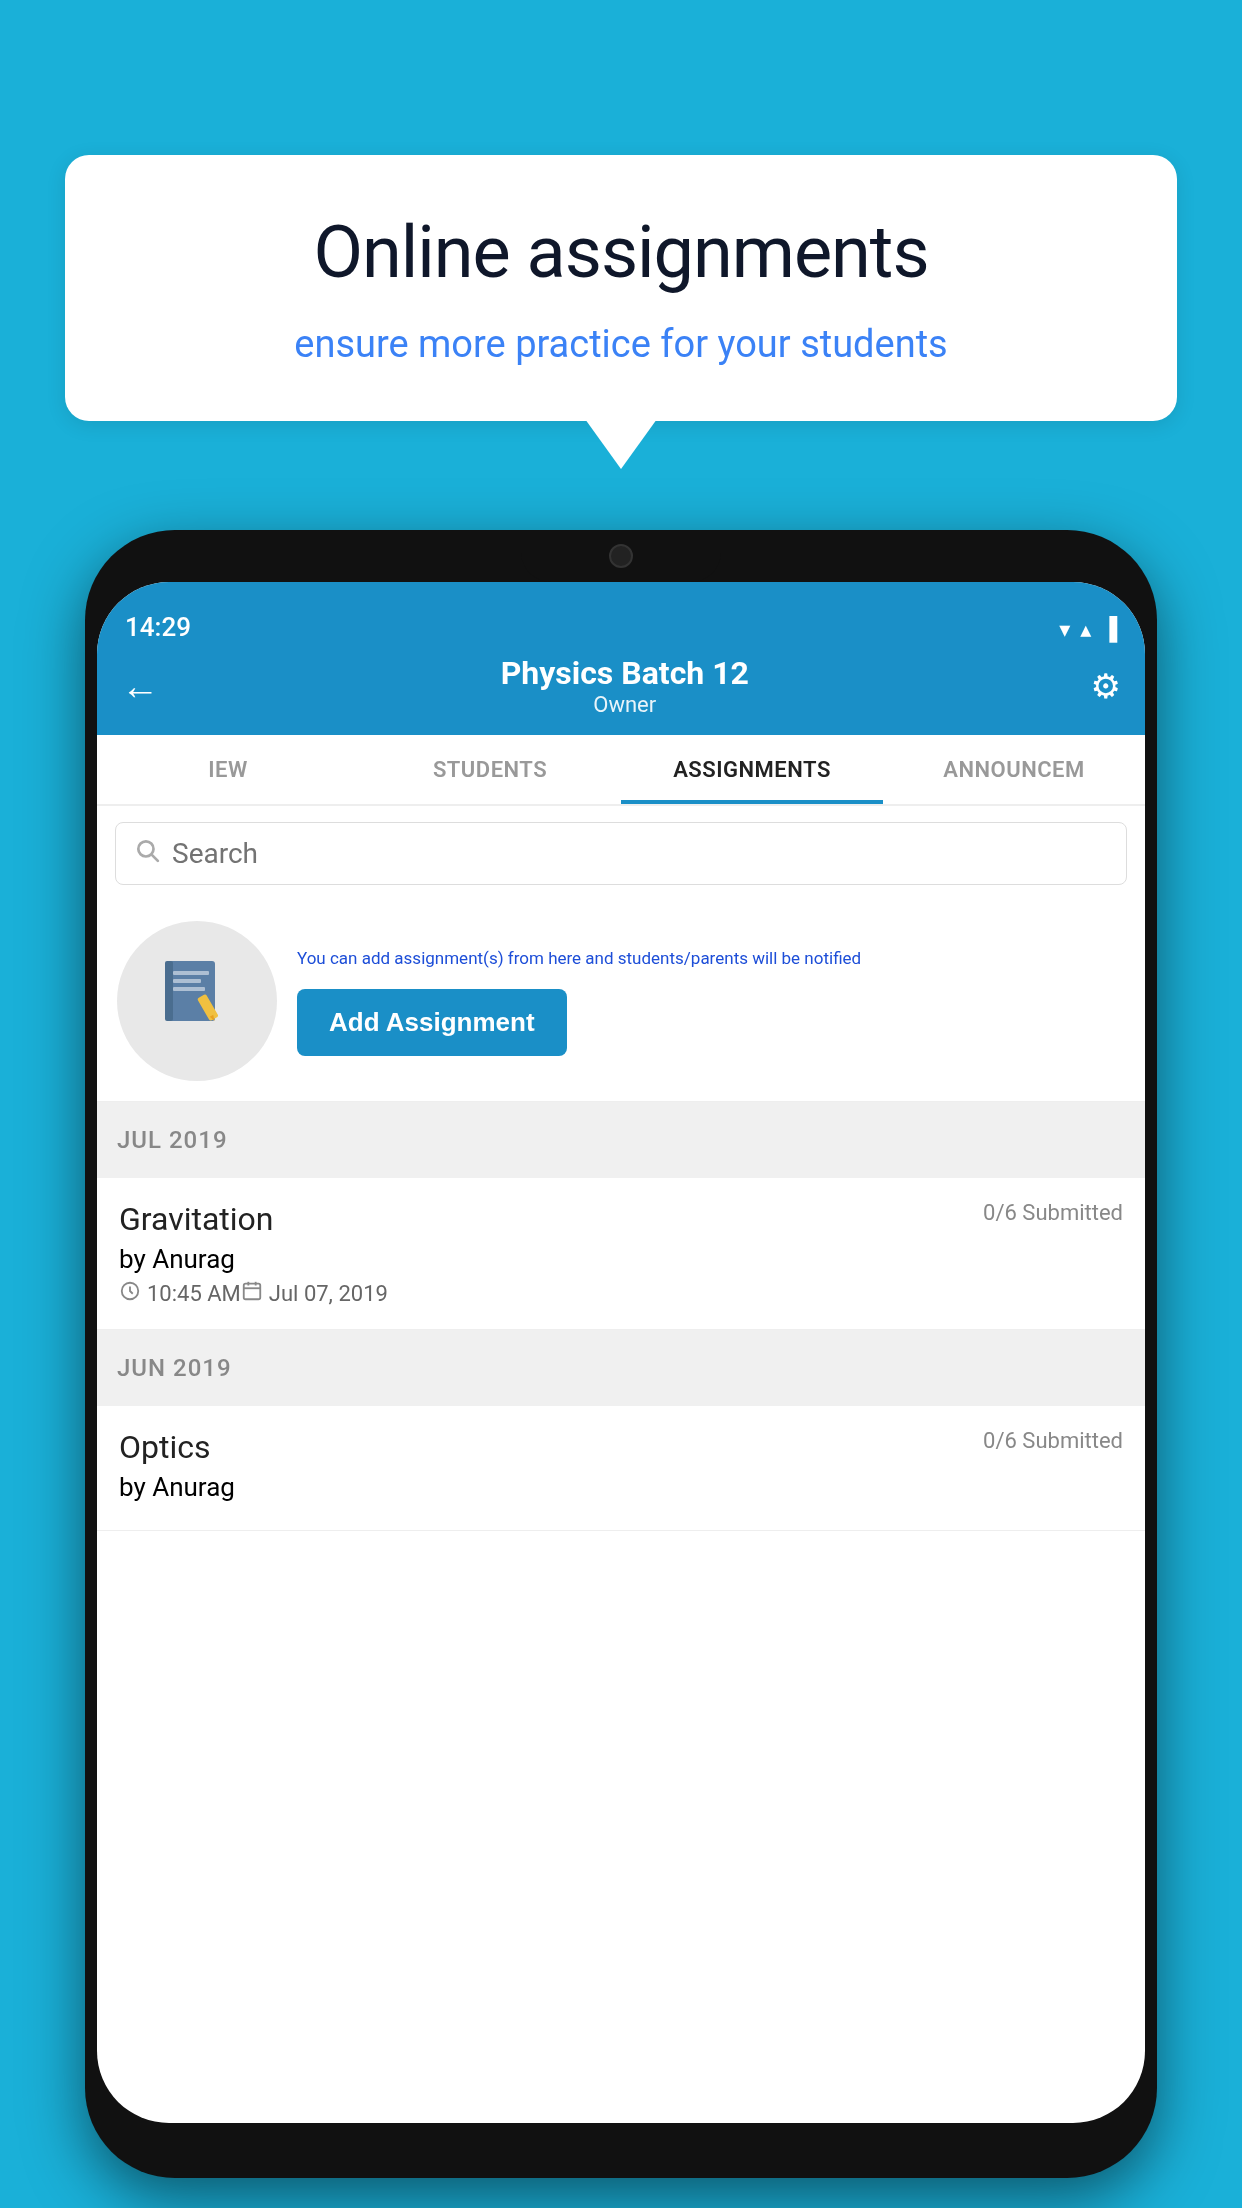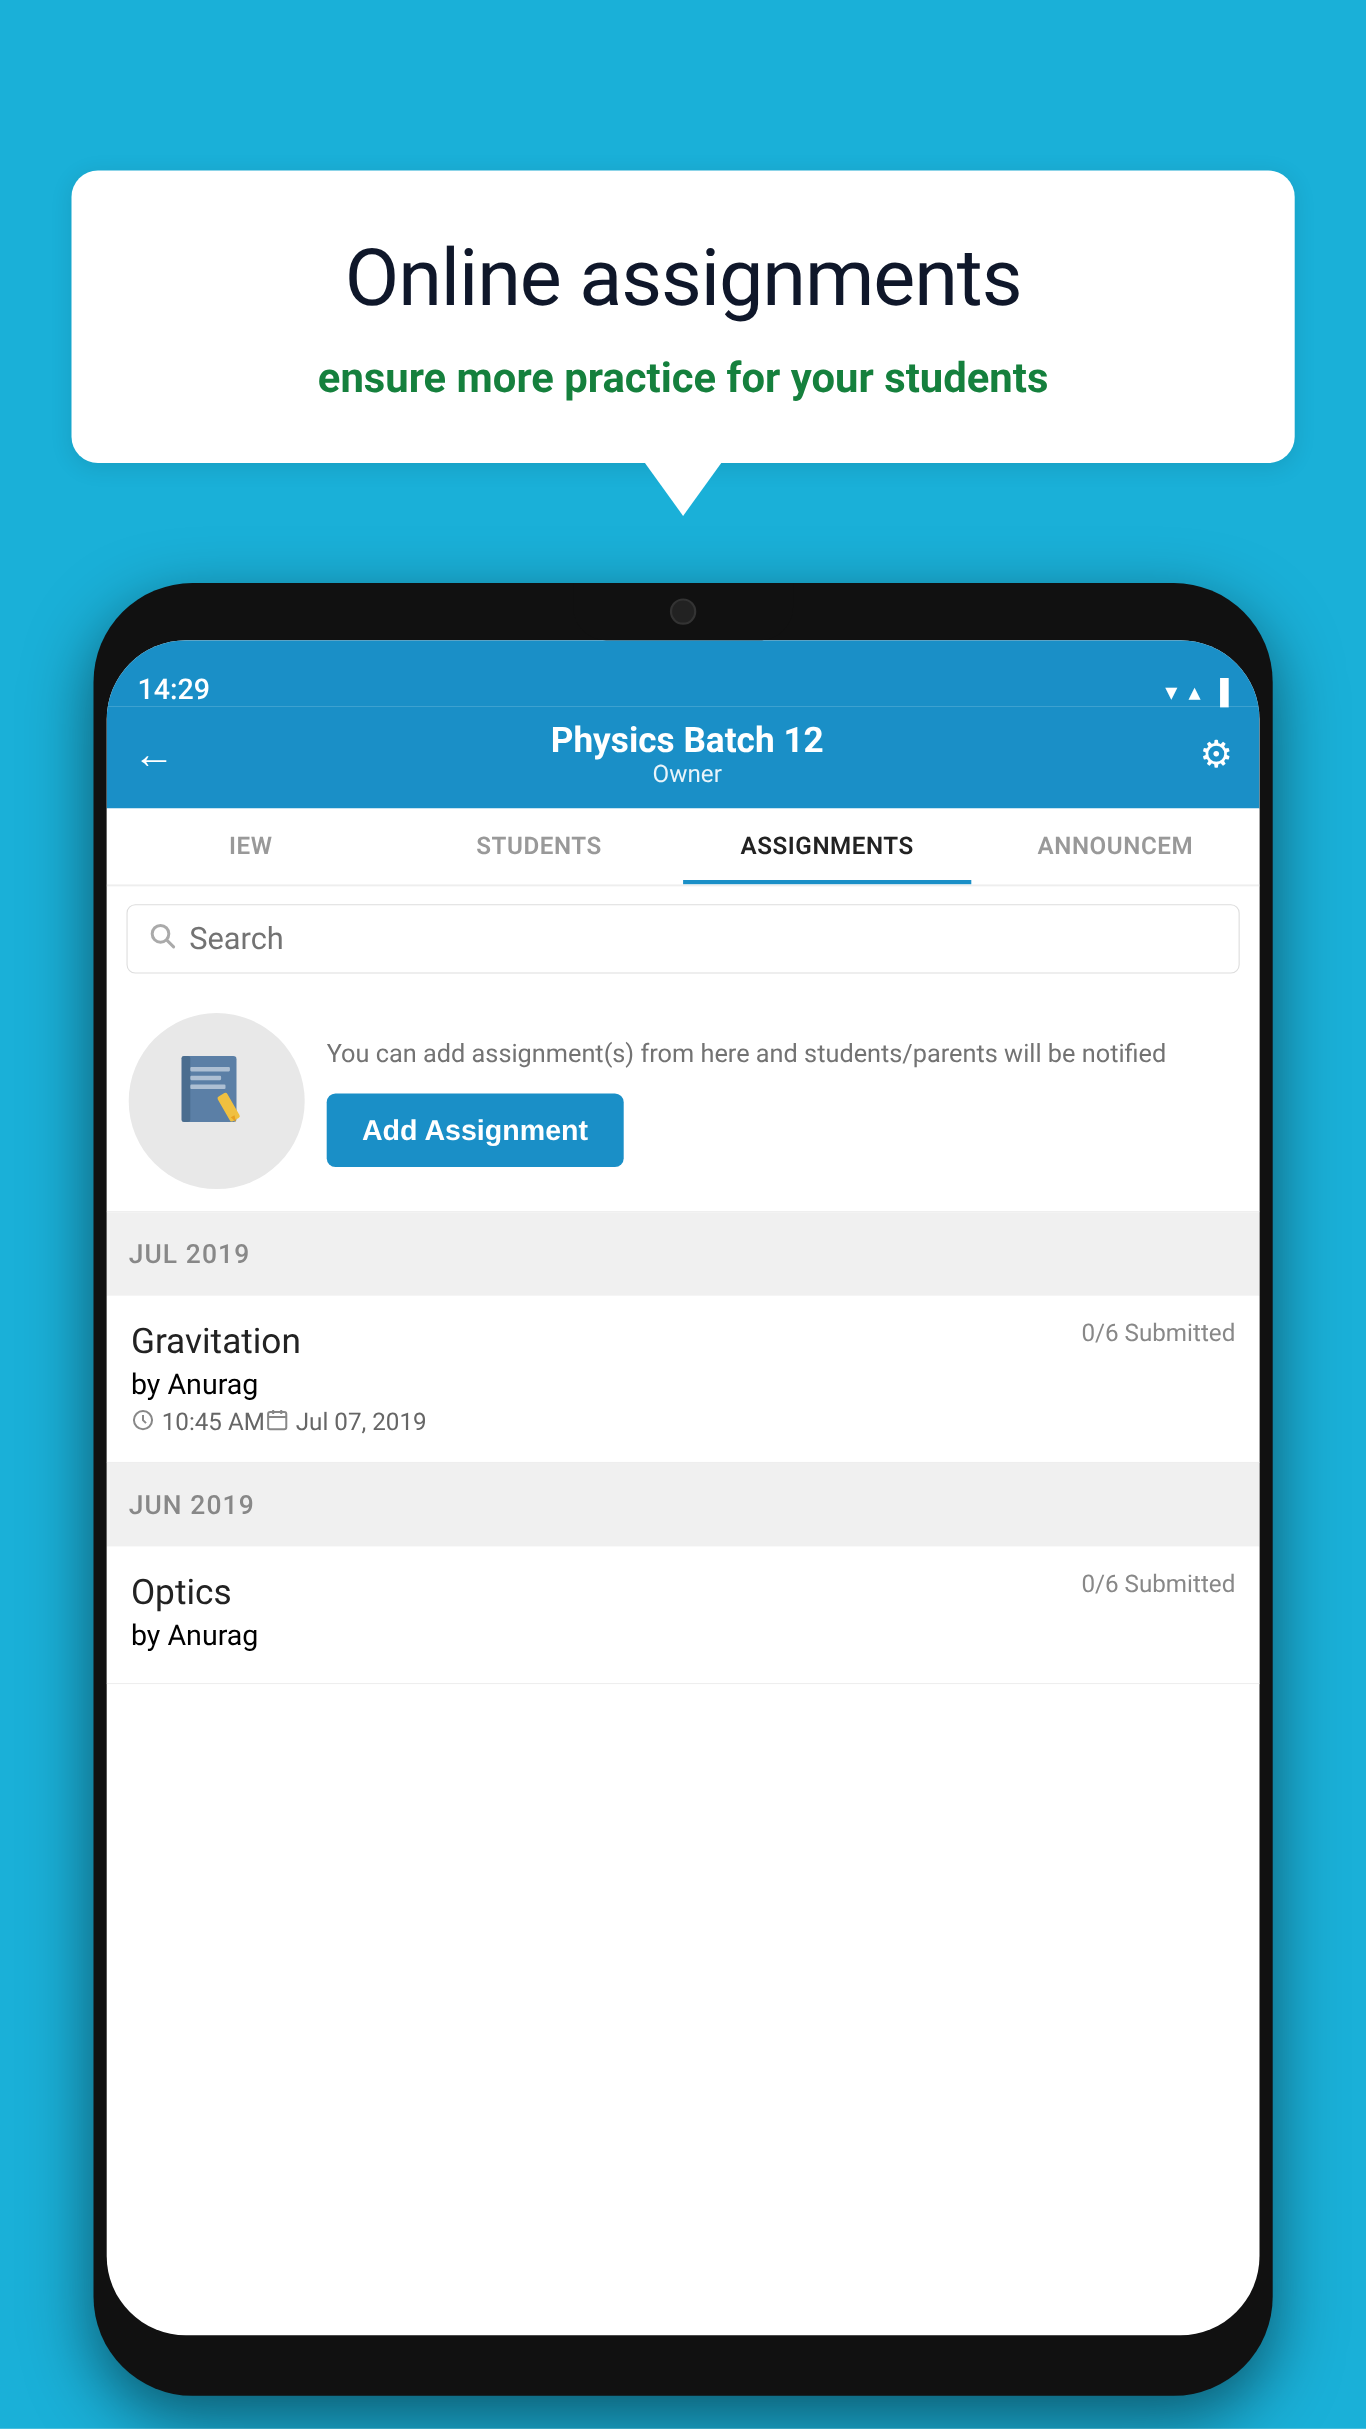--- a/index.html
+++ b/index.html
@@ -46,22 +46,22 @@
     .speech-bubble-title {
       font-size: 72px;
       color: #0f172a;
       font-weight: 400;
       margin-bottom: 20px;
       letter-spacing: -1px;
     }
 
     .speech-bubble-subtitle {
       font-size: 38px;
-      color: #15803d;
-      font-weight: 700;
+      color: #3b82f6;
+      font-weight: 400;
       margin-top: 27px;
     }
 
     
     .phone {
       position: absolute;
       top: 530px;
       left: 85px;
       right: 85px;
       bottom: 30px;
@@ -254,22 +254,22 @@
 
     .notebook-icon {
       font-size: 70px;
     }
 
     .promo-text-block {
       flex: 1;
     }
 
     .promo-description {
-      font-size: 23px;
-      color: #737373;
+      font-size: 17px;
+      color: #1d4ed8;
       line-height: 1.5;
       margin-bottom: 18px;
     }
 
     .add-assignment-btn {
       background: #1a8fc7;
       color: white;
       border: none;
       border-radius: 8px;
       padding: 18px 32px;

